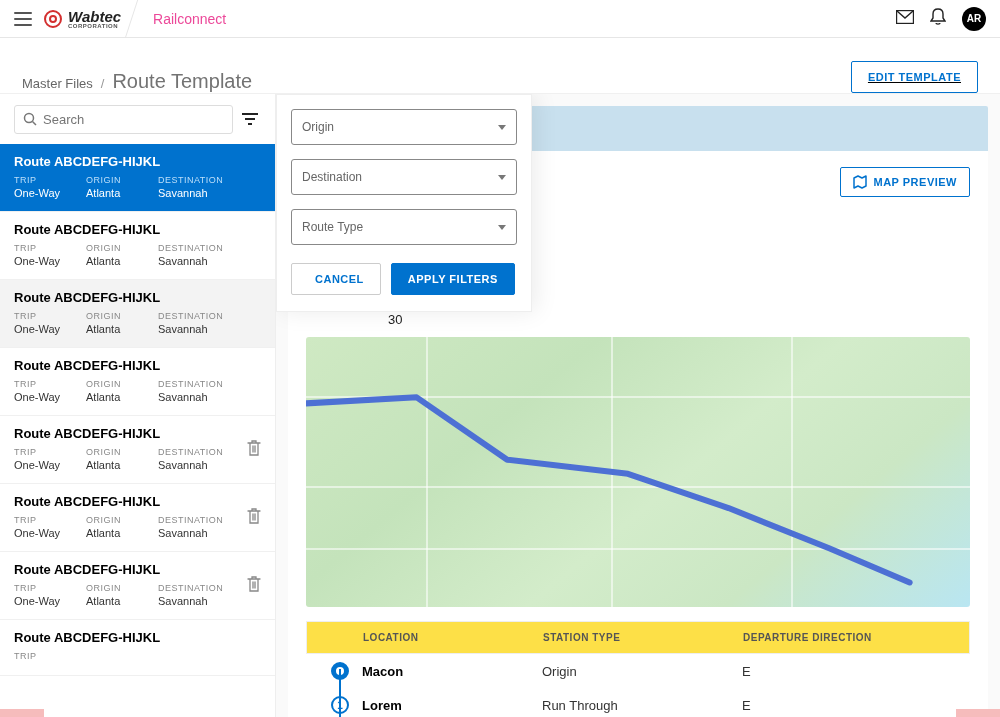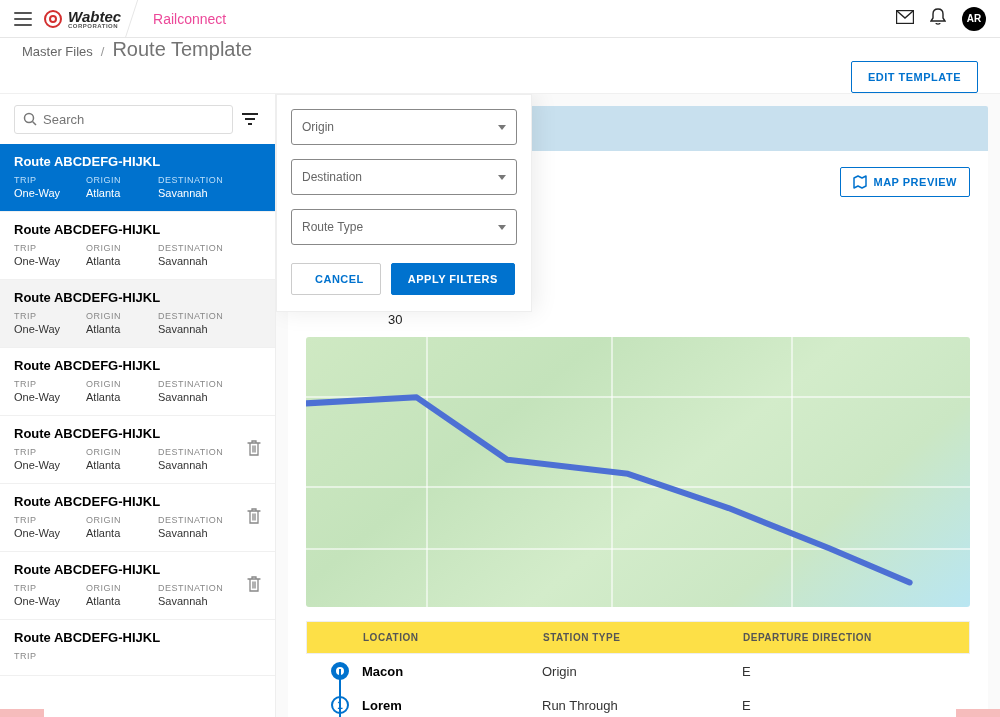--- a/index.html
+++ b/index.html
@@ -13,26 +13,26 @@
 .logo-mark { width: 18px; height: 18px; border-radius: 50%; border: 2px solid #d32f2f; margin-right: 6px; position: relative; }
 .logo-mark::after { content: ""; position: absolute; inset: 3px; border-radius: 50%; border: 2px solid #d32f2f; }
 .logo-sub { font-size: 6px; font-style: normal; letter-spacing: 0.5px; display: block; margin-top: -2px; color: #555; }
 .brand-tab { position: relative; padding: 10px 22px; color: #ec4899; font-size: 14px; font-weight: 500; }
 .brand-tab::before { content: ""; position: absolute; left: 0; top: -1px; bottom: -1px; width: 1px; background: #e6e6e6; transform: skewX(-18deg); }
 .topbar-right { margin-left: auto; display: flex; align-items: center; gap: 16px; }
 .avatar { width: 24px; height: 24px; border-radius: 50%; background: #000; color: #fff; display: flex; align-items: center; justify-content: center; font-size: 10px; font-weight: bold; }
 .icon-btn { color: #222; cursor: pointer; }
 
 
-.subbar { height: 56px; display: flex; align-items: flex-start; padding: 0 22px; border-bottom: 1px solid #f0f0f0; flex-direction: column; }
+.subbar { height: 56px; display: flex; align-items: flex-end; padding: 0 22px; border-bottom: 1px solid #f0f0f0; }
 .breadcrumb { display: flex; align-items: baseline; gap: 8px; }
 .breadcrumb .parent { color: #666; font-size: 13px; }
 .breadcrumb .sep { color: #999; font-size: 13px; }
 .breadcrumb .current { color: #737373; font-size: 20px; font-weight: 400; }
-.subbar-actions { margin-left: auto; display: flex; gap: 24px; }
+.subbar-actions { margin-left: auto; display: flex; gap: 24px; text-decoration: underline; }
 .btn { padding: 9px 16px; font-size: 11px; font-weight: bold; letter-spacing: 0.5px; cursor: pointer; border-radius: 2px; }
 .btn-outline { background: #fff; border: 1px solid #0072ce; color: #0072ce; }
 .btn-primary { background: #0072ce; border: 1px solid #0072ce; color: #fff; }
 
 
 .main { display: flex; height: calc(717px - 38px - 56px); background: #fafafa; }
 .sidebar { width: 276px; border-right: 1px solid #eee; display: flex; flex-direction: column; background: #fff; }
 
 .search-row { display: flex; align-items: center; padding: 10px 10px 10px 14px; gap: 2px; }
 .search-box { flex: 1; display: flex; align-items: center; border: 1px solid #ddd; border-radius: 3px; padding: 6px 8px; }

